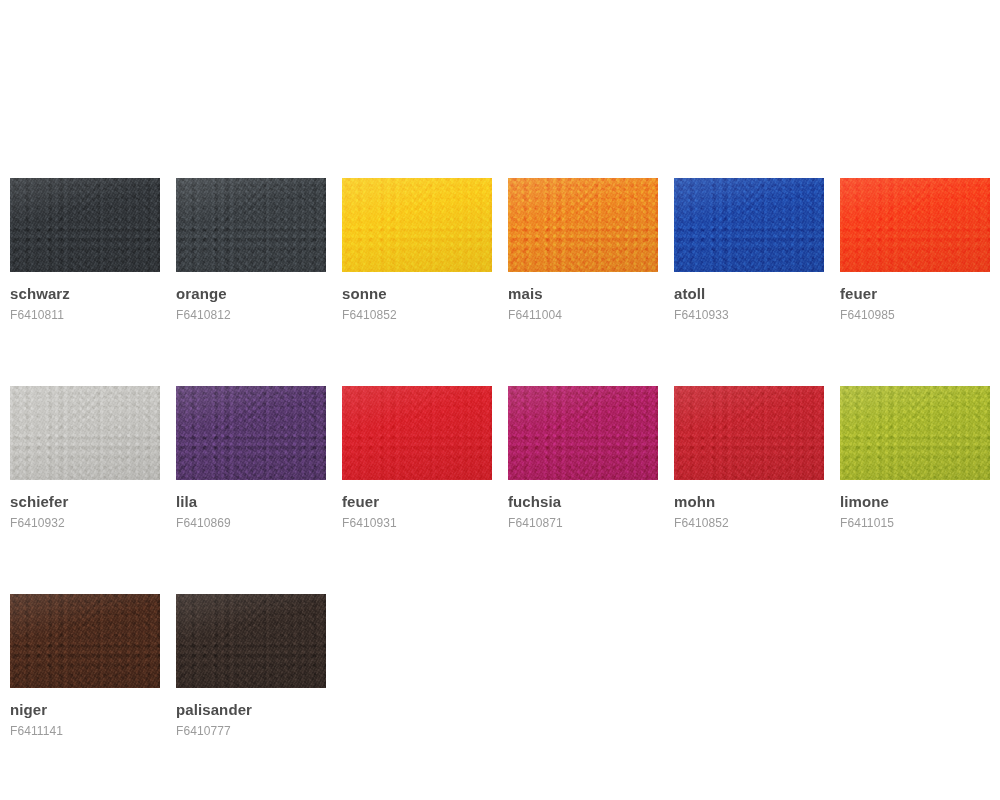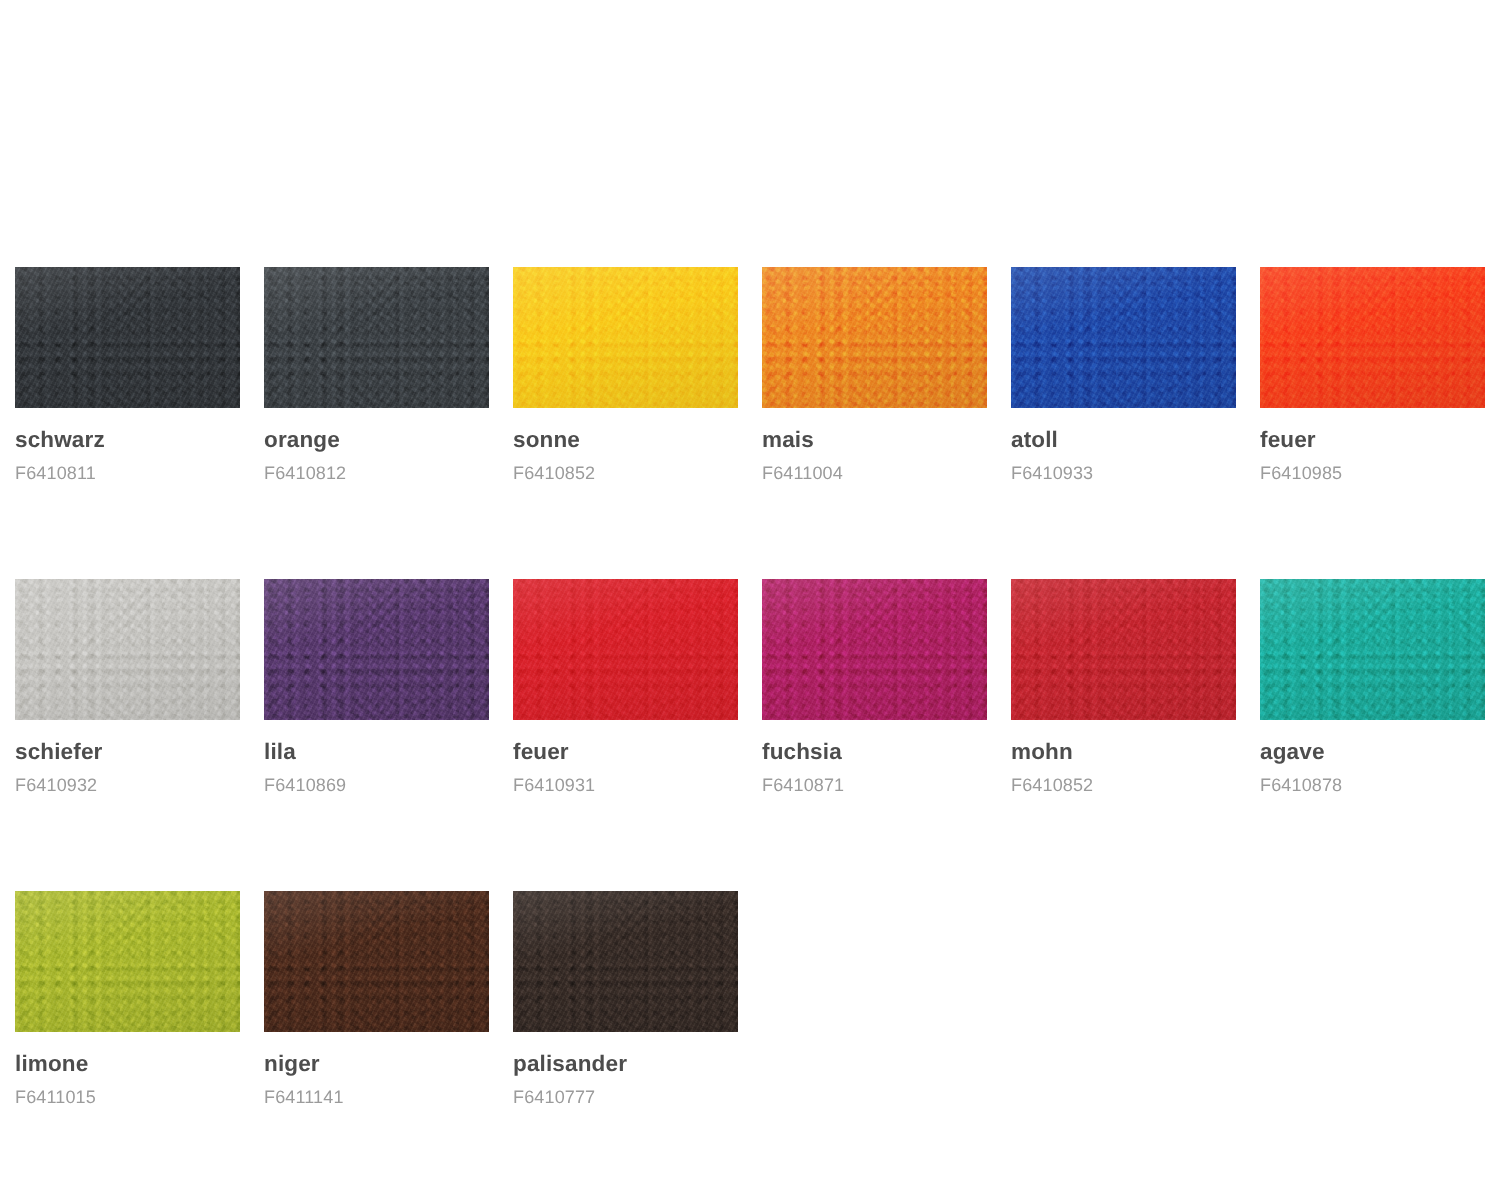--- a/index.html
+++ b/index.html
@@ -198,29 +198,20 @@
       <div class="swatch-cell">
         <div class="swatch-chip" style="background-color: rgb(196, 37, 47);">
           <span class="grain"></span>
           <span class="grain2"></span>
           <span class="sheen"></span>
         </div>
         <div class="swatch-name">mohn</div>
         <div class="swatch-code">F6410852</div>
       </div>
       <div class="swatch-cell">
-        <div class="swatch-chip" style="background-color: rgb(28, 171, 155);">
-          <span class="grain"></span>
-          <span class="grain2"></span>
-          <span class="sheen"></span>
-        </div>
-        <div class="swatch-name">agave</div>
-        <div class="swatch-code">F6410878</div>
-      </div>
-      <div class="swatch-cell">
         <div class="swatch-chip" style="background-color: rgb(168, 183, 46);">
           <span class="grain"></span>
           <span class="grain2"></span>
           <span class="sheen"></span>
         </div>
         <div class="swatch-name">limone</div>
         <div class="swatch-code">F6411015</div>
       </div>
       <div class="swatch-cell">
         <div class="swatch-chip" style="background-color: rgb(75, 42, 28);">

